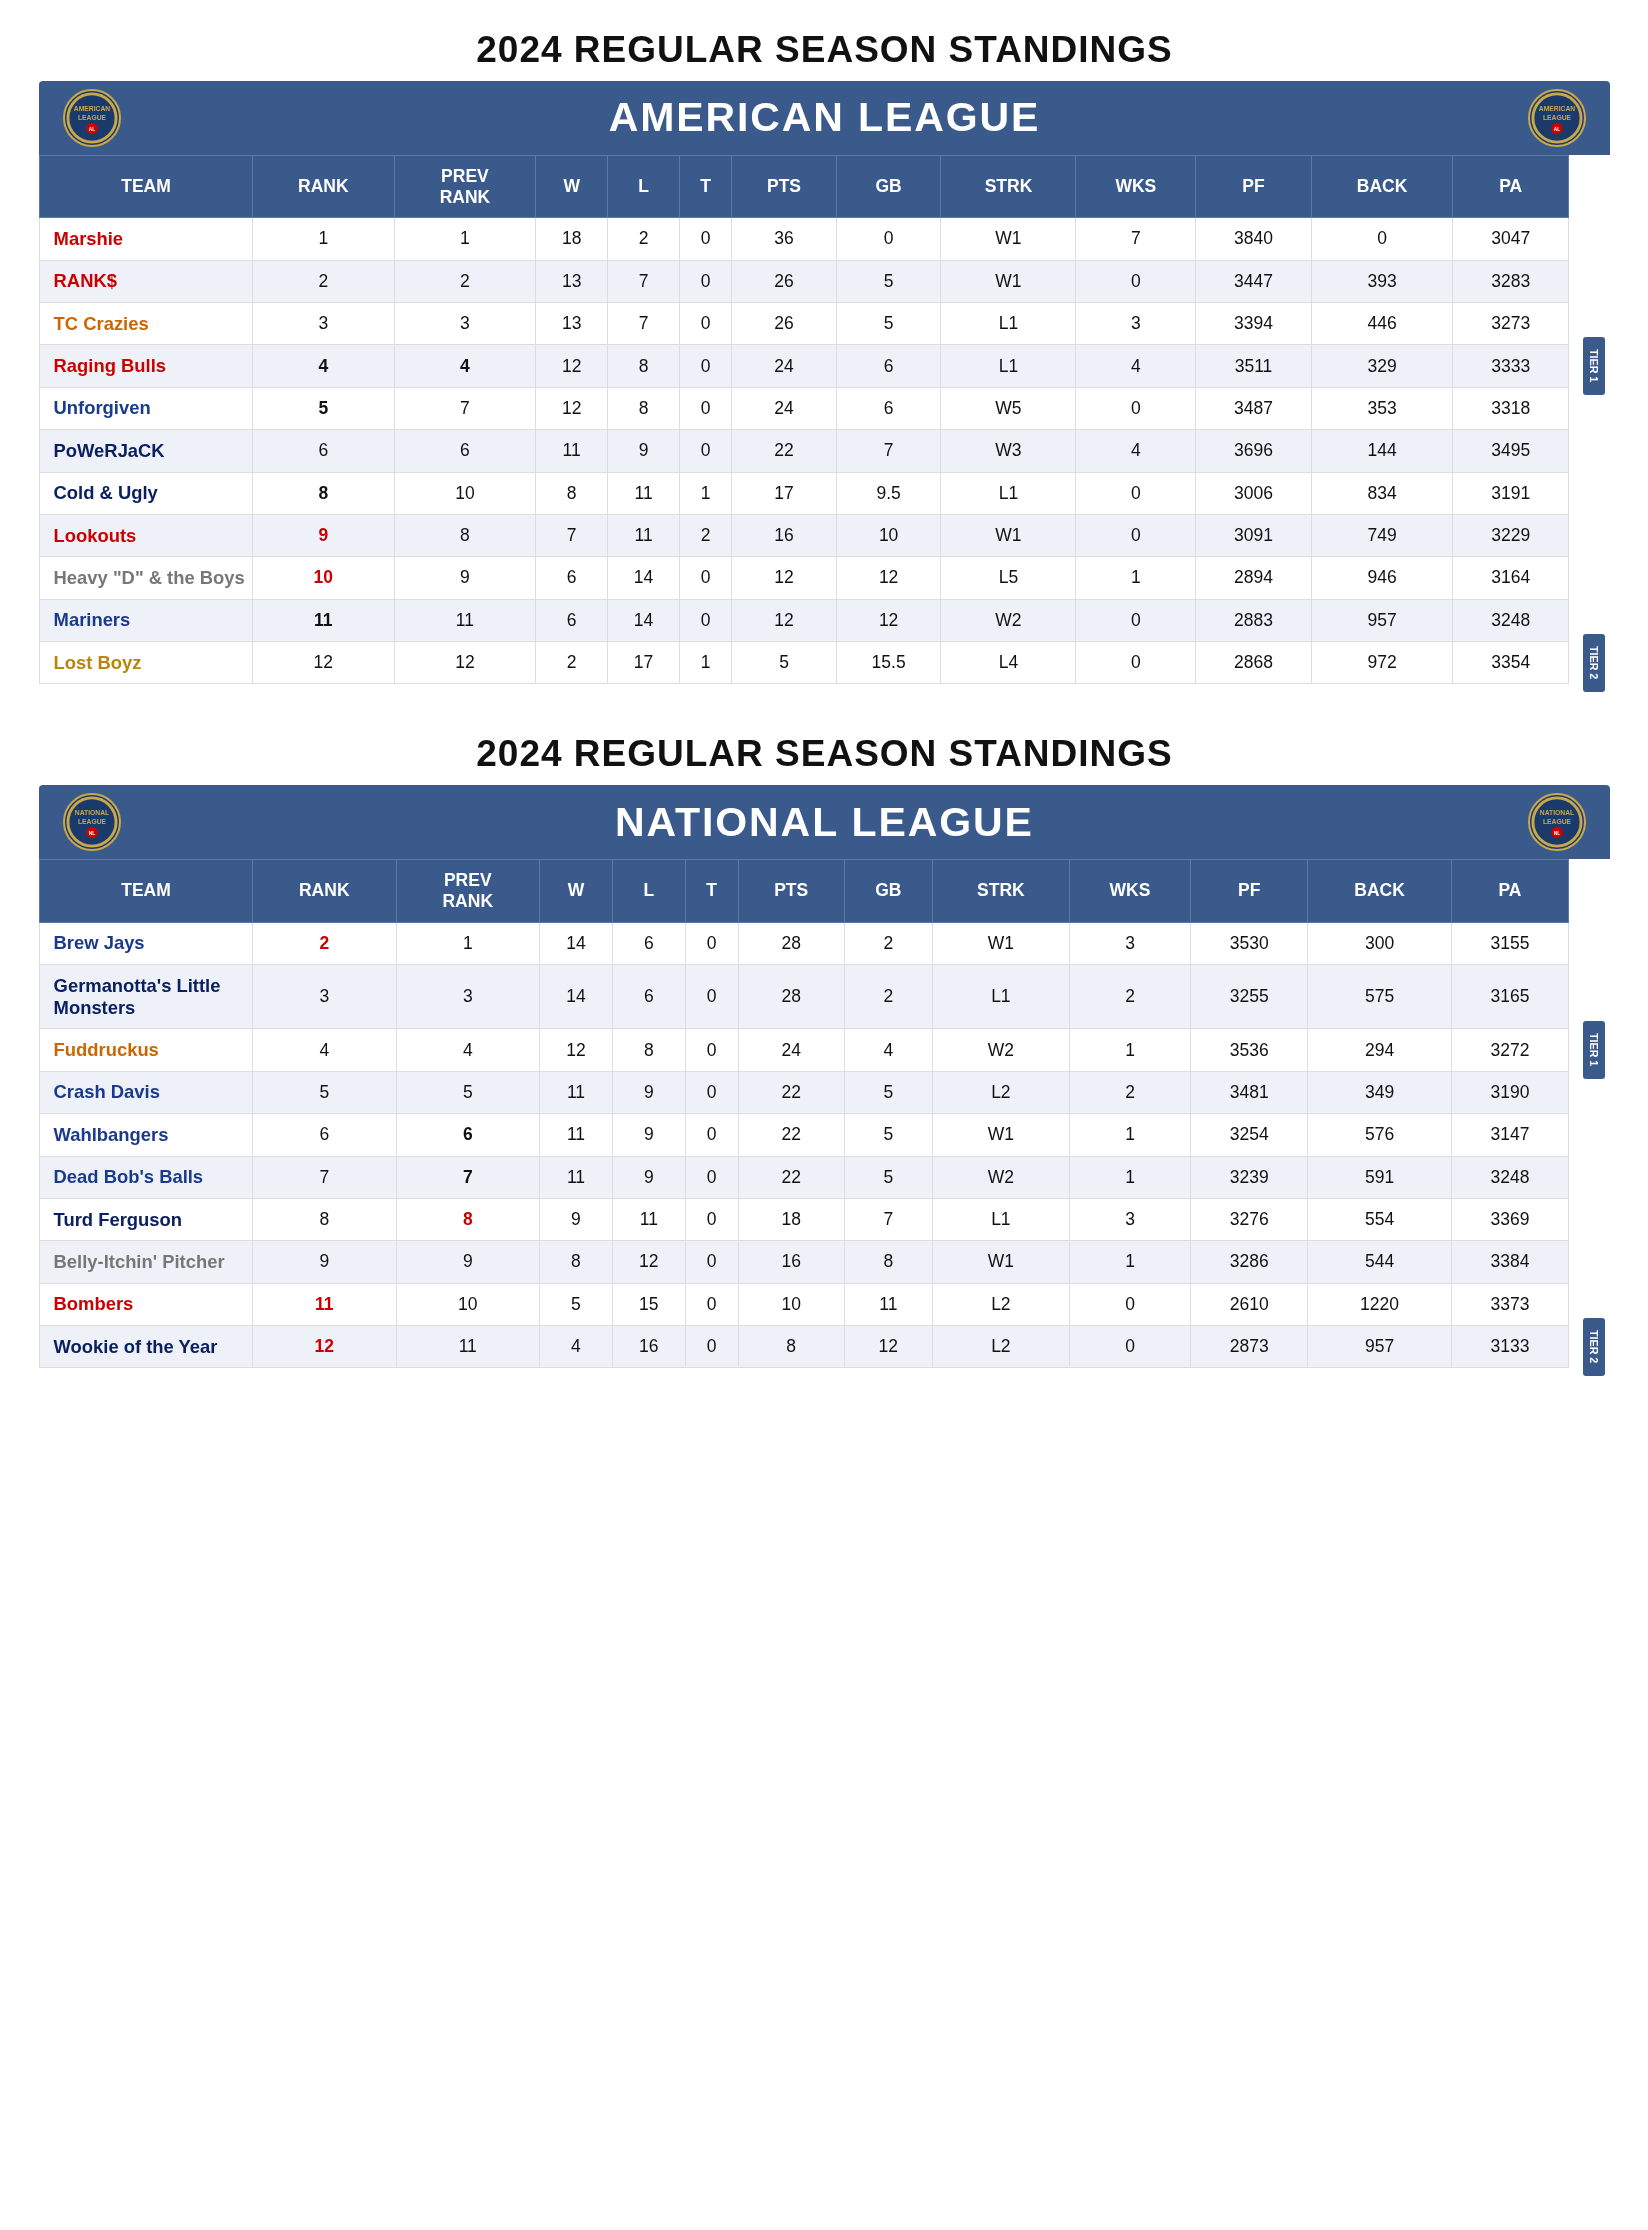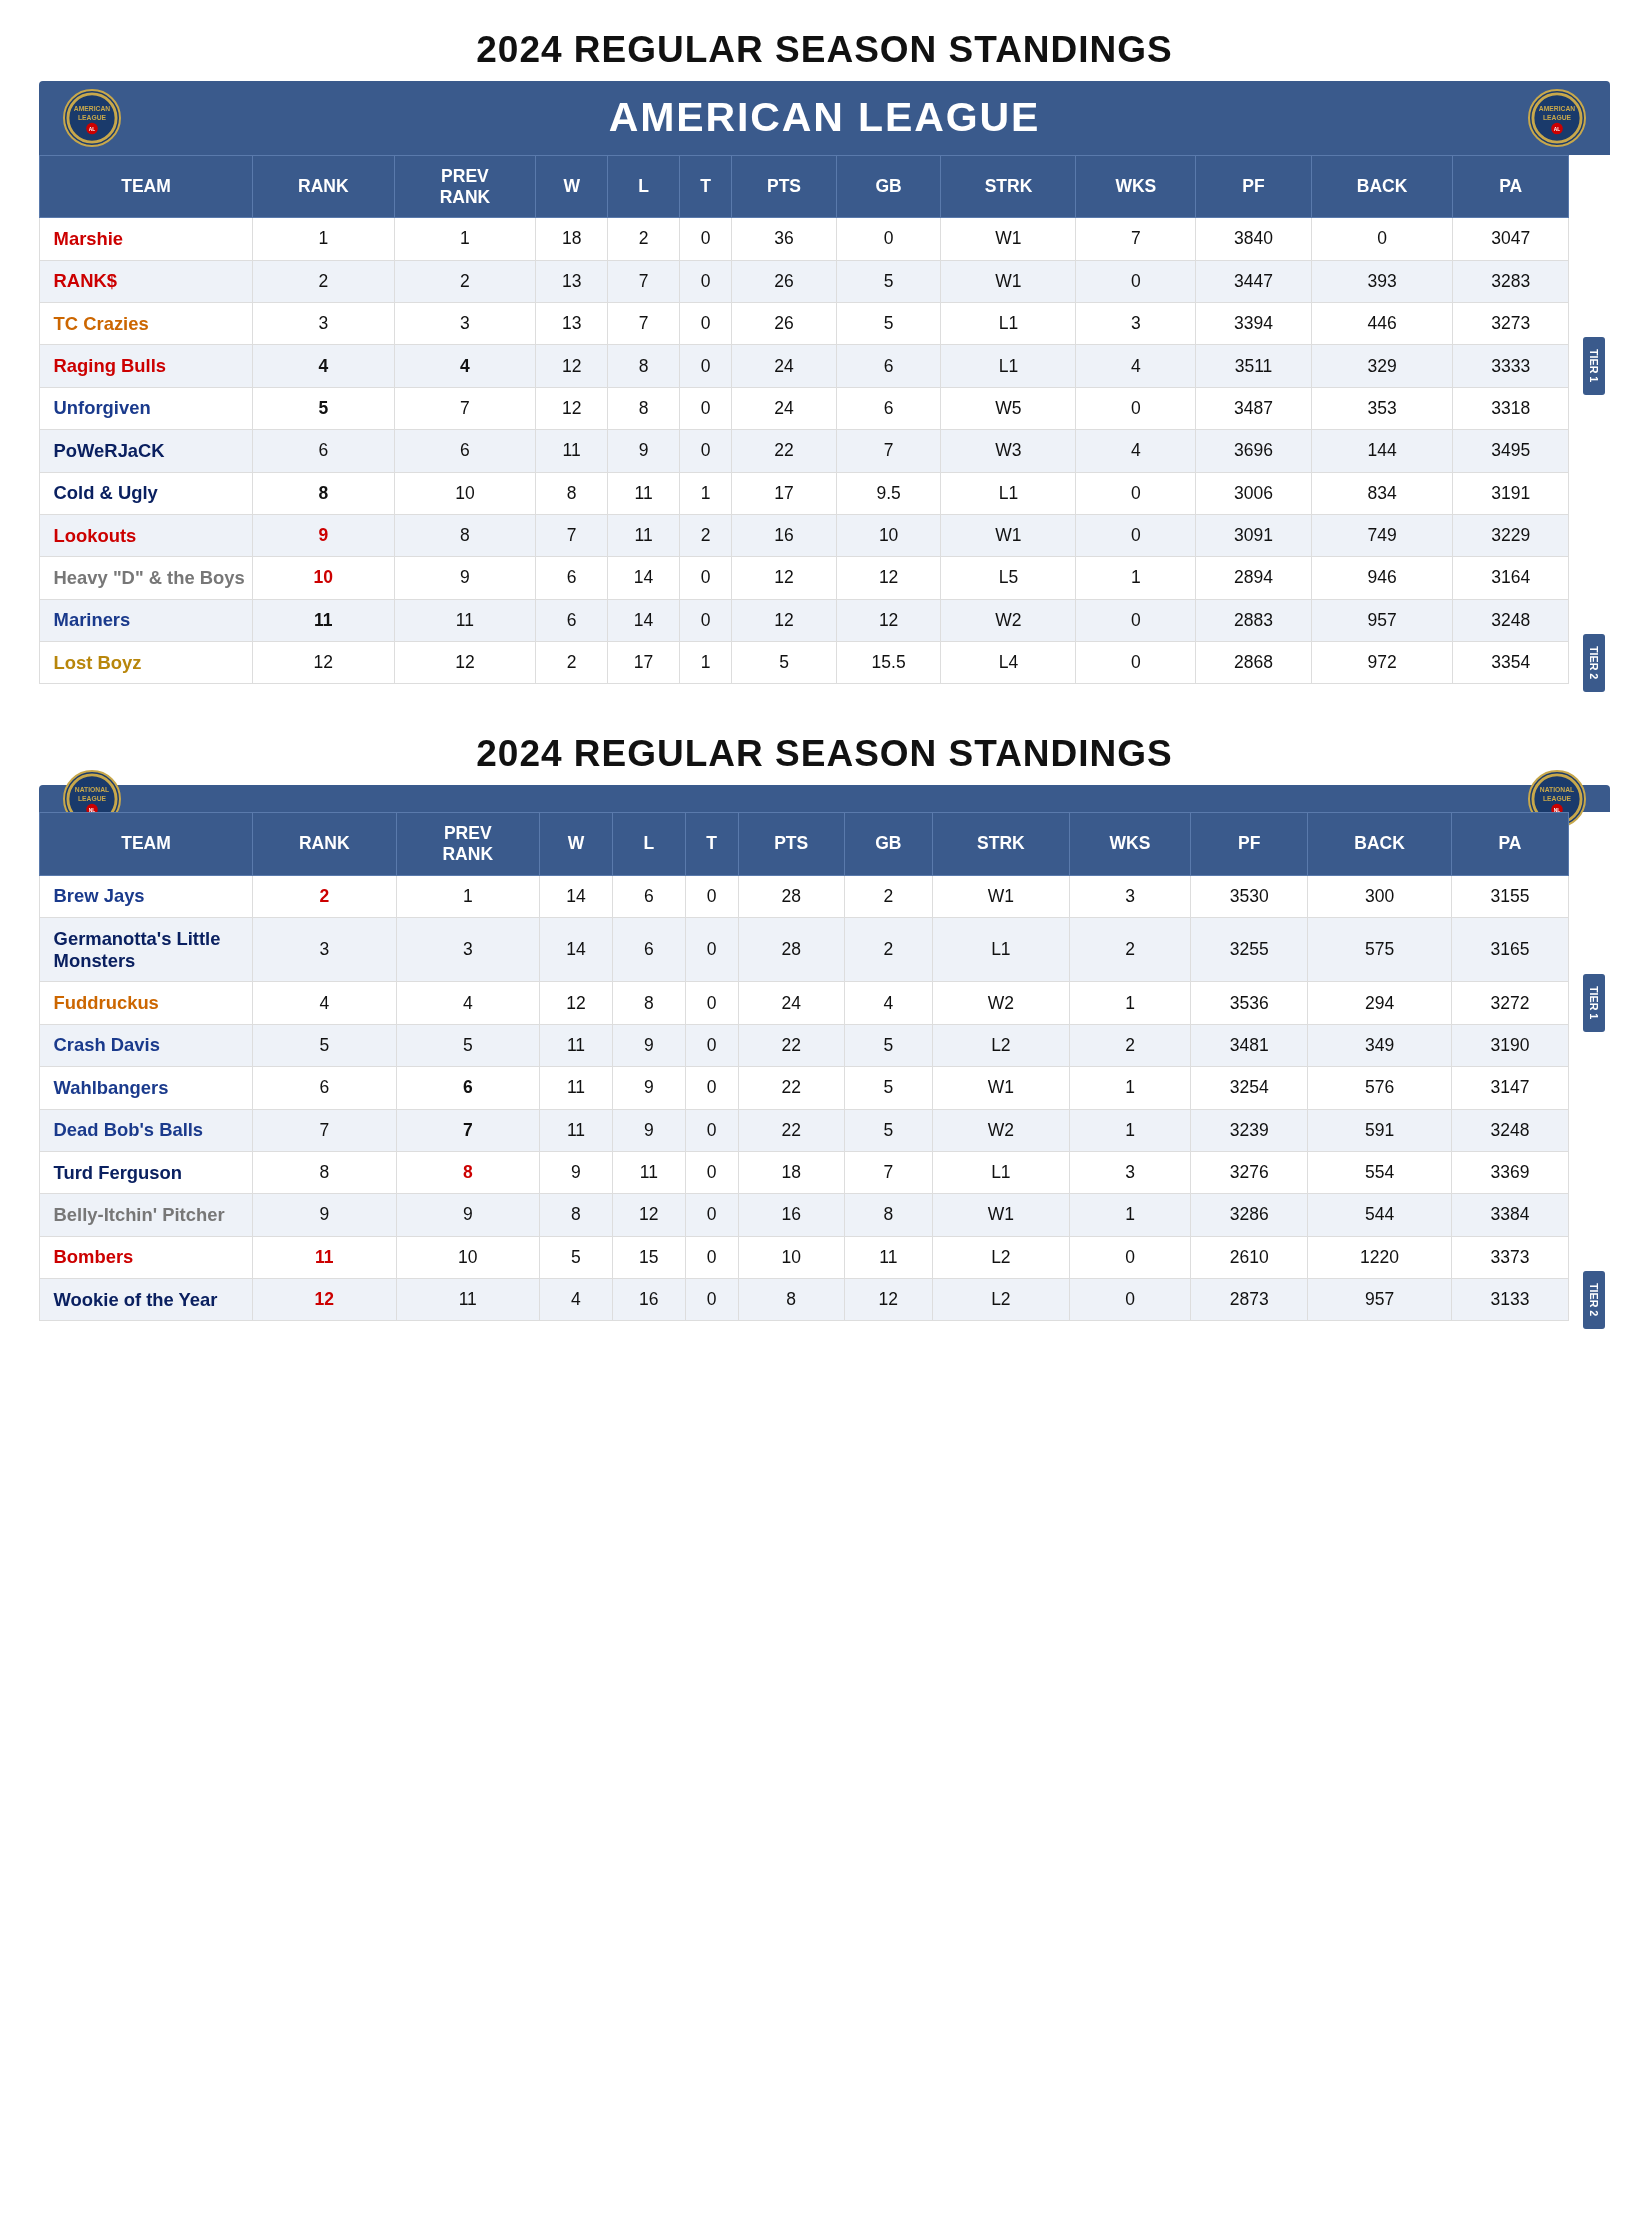--- a/index.html
+++ b/index.html
@@ -362,20 +362,21 @@
         <div class="logo-circle">
           <svg width="52" height="52" viewBox="0 0 54 54" style="font-size:10px">
             <circle cx="27" cy="27" r="25" fill="#1a3a6b" stroke="#c8a84b" stroke-width="3"></circle>
             <text x="27" y="20" text-anchor="middle" fill="#c8a84b" font-size="7" font-weight="bold">NATIONAL</text>
             <text x="27" y="29" text-anchor="middle" fill="#c8a84b" font-size="7" font-weight="bold">LEAGUE</text>
             <circle cx="27" cy="38" r="6" fill="#cc0000"></circle>
             <text x="27" y="41" text-anchor="middle" fill="#fff" font-size="5" font-weight="bold">NL</text>
           </svg>
         </div>
       </div>
+      <span class="league-title">NATIONAL LEAGUE</span>
       <div class="league-logo right">
         <div class="logo-circle">
           <svg width="52" height="52" viewBox="0 0 54 54" style="font-size:10px">
             <circle cx="27" cy="27" r="25" fill="#1a3a6b" stroke="#c8a84b" stroke-width="3"></circle>
             <text x="27" y="20" text-anchor="middle" fill="#c8a84b" font-size="7" font-weight="bold">NATIONAL</text>
             <text x="27" y="29" text-anchor="middle" fill="#c8a84b" font-size="7" font-weight="bold">LEAGUE</text>
             <circle cx="27" cy="38" r="6" fill="#cc0000"></circle>
             <text x="27" y="41" text-anchor="middle" fill="#fff" font-size="5" font-weight="bold">NL</text>
           </svg>
         </div>

